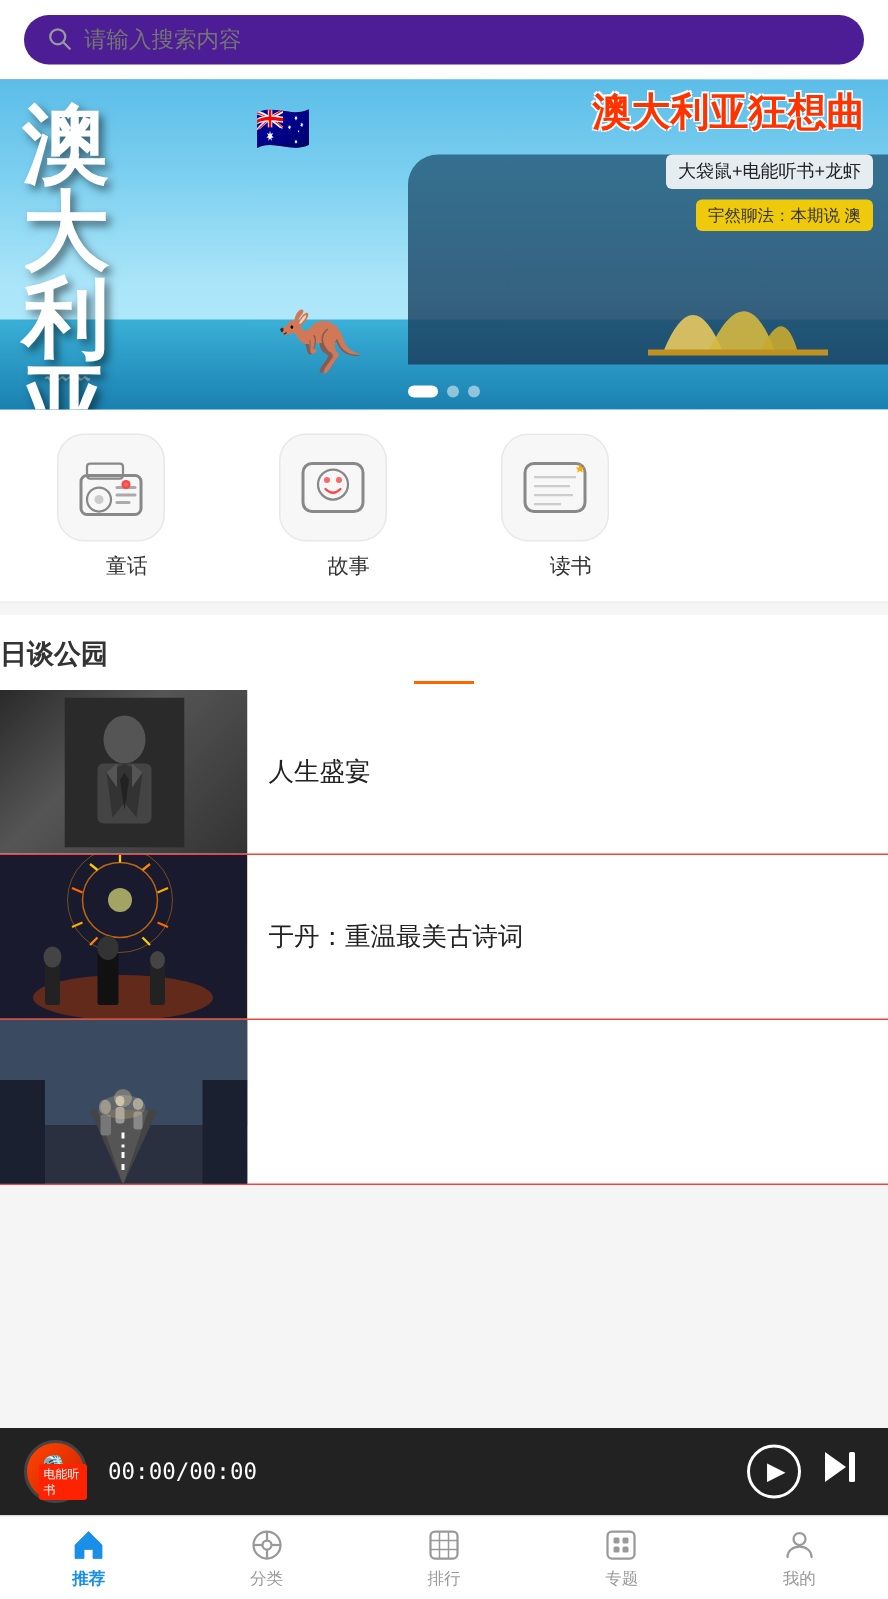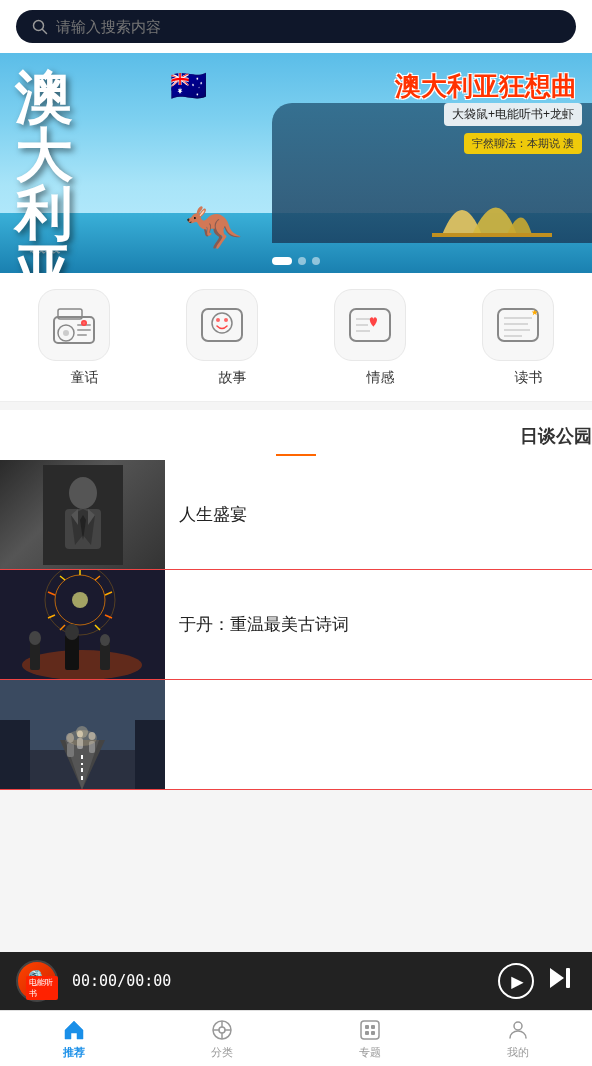--- a/index.html
+++ b/index.html
@@ -15,25 +15,25 @@
     
     .search-bar {
       background: #fff;
       padding: 10px 16px;
       display: flex;
       align-items: center;
       gap: 8px;
     }
     .search-input-wrap {
       flex: 1;
-      background: #0f172a;
+      background: #4c1d95;
       border-radius: 20px;
       padding: 8px 16px;
       display: flex;
-      align-items: flex-end;
+      align-items: flex-start;
       gap: 8px;
     }
     .search-icon-svg { flex-shrink: 0; }
     .search-input-wrap input {
       border: none;
       background: transparent;
       font-size: 15px;
       color: #999;
       outline: none;
       width: 100%;
@@ -108,21 +108,21 @@
       margin-bottom: 6px;
       margin-left: 21px;
     }
 
     
     .section {
       background: #fff;
       margin-top: 8px;
     }
     .section-title {
-      text-align: right;
+      text-align: left;
       font-size: 18px;
       font-weight: 600;
       color: #333;
       padding: 14px 0 4px;
       position: relative;
     }
     .section-title::after {
       content: '';
       display: block;
       width: 40px;
@@ -306,21 +306,21 @@
   </svg>
 
   <div style="position:absolute;bottom:15px;left:30px;color:white;font-size:10px;opacity:0.6;">〰〰〰</div>
 
   <div style="position:absolute;left:15px;top:15px;font-size:58px;font-weight:900;color:#fff;text-shadow:3px 3px 6px rgba(0,0,0,0.5);line-height:1;letter-spacing:-2px;">
     澳<br>大<br>利<br>亚
   </div>
 
   <div style="position:absolute;left:170px;top:15px;font-size:30px;">🇦🇺</div>
 
-  <div style="position:absolute;right:15px;top:16px;font-size:26px;font-weight:900;color:#ff3300;text-shadow:1px 1px 0 #fff,-1px -1px 0 #fff,1px -1px 0 #fff,-1px 1px 0 #fff;">澳大利亚狂想曲</div>
+  <div style="position:absolute;right:15px;top:4px;font-size:26px;font-weight:900;color:#ff3300;text-shadow:1px 1px 0 #fff,-1px -1px 0 #fff,1px -1px 0 #fff,-1px 1px 0 #fff;">澳大利亚狂想曲</div>
 
   <div style="position:absolute;right:10px;top:50px;font-size:12px;color:#222;background:rgba(255,255,255,0.88);padding:3px 8px;border-radius:4px;">大袋鼠+电能听书+龙虾</div>
 
   <div style="position:absolute;right:10px;top:80px;font-size:11px;color:#333;background:rgba(255,210,0,0.92);padding:3px 8px;border-radius:4px;">宇然聊法：本期说 澳</div>
 
   <div style="position:absolute;left:185px;bottom:18px;font-size:46px;">🦘</div>
 
   <div class="banner-dots">
     <div class="dot active"></div>
     <div class="dot"></div>
@@ -354,34 +354,20 @@
         <circle cx="24" cy="18" r="10" fill="none" stroke="#888" stroke-width="1.5"></circle>
 
         <circle cx="20" cy="15" r="2" fill="#ff6666"></circle>
         <circle cx="28" cy="15" r="2" fill="#ff6666"></circle>
         <path d="M19 21 Q24 26 29 21" fill="none" stroke="#ff4444" stroke-width="1.5" stroke-linecap="round"></path>
       </svg>
     </div>
     <span class="category-label">故事</span>
   </div>
 
-  <div class="category-item">
-    <div class="category-icon-wrap">
-      <svg width="48" height="40" viewBox="0 0 48 40">
-        <rect x="4" y="4" width="40" height="32" rx="6" fill="none" stroke="#888" stroke-width="2"></rect>
-
-        <line x1="10" y1="14" x2="26" y2="14" stroke="#ccc" stroke-width="1.5"></line>
-        <line x1="10" y1="20" x2="22" y2="20" stroke="#ccc" stroke-width="1.5"></line>
-        <line x1="10" y1="26" x2="24" y2="26" stroke="#ccc" stroke-width="1.5"></line>
-
-        <path d="M30 14 C30 11, 26 10, 26 14 C26 10, 22 11, 22 14 C22 18 26 22 26 22 C26 22 30 18 30 14Z" fill="#ff4444" transform="translate(4,2) scale(0.9)"></path>
-      </svg>
-    </div>
-    <span class="category-label">情感</span>
-  </div>
 
   <div class="category-item" style="overflow:hidden;">
     <div class="category-icon-wrap">
       <svg width="48" height="40" viewBox="0 0 48 40">
         <rect x="4" y="4" width="40" height="32" rx="6" fill="none" stroke="#888" stroke-width="2"></rect>
 
         <line x1="10" y1="13" x2="38" y2="13" stroke="#ccc" stroke-width="1.5"></line>
         <line x1="10" y1="19" x2="34" y2="19" stroke="#ccc" stroke-width="1.5"></line>
         <line x1="10" y1="25" x2="36" y2="25" stroke="#ccc" stroke-width="1.5"></line>
         <line x1="10" y1="31" x2="28" y2="31" stroke="#ccc" stroke-width="1.5"></line>
@@ -525,20 +511,30 @@
       <line x1="12" y1="3" x2="12" y2="9" stroke="#999" stroke-width="1.5"></line>
       <line x1="12" y1="15" x2="12" y2="21" stroke="#999" stroke-width="1.5"></line>
       <line x1="3" y1="12" x2="9" y2="12" stroke="#999" stroke-width="1.5"></line>
       <line x1="15" y1="12" x2="21" y2="12" stroke="#999" stroke-width="1.5"></line>
     </svg>
     <span class="nav-label">分类</span>
   </div>
   <div class="nav-item">
     <svg width="24" height="24" viewBox="0 0 24 24">
       <rect x="3" y="3" width="18" height="18" rx="3" fill="none" stroke="#999" stroke-width="1.5"></rect>
+      <line x1="3" y1="9" x2="21" y2="9" stroke="#999" stroke-width="1"></line>
+      <line x1="3" y1="15" x2="21" y2="15" stroke="#999" stroke-width="1"></line>
+      <line x1="9" y1="3" x2="9" y2="21" stroke="#999" stroke-width="1"></line>
+      <line x1="15" y1="3" x2="15" y2="21" stroke="#999" stroke-width="1"></line>
+    </svg>
+    <span class="nav-label">排行</span>
+  </div>
+  <div class="nav-item">
+    <svg width="24" height="24" viewBox="0 0 24 24">
+      <rect x="3" y="3" width="18" height="18" rx="3" fill="none" stroke="#999" stroke-width="1.5"></rect>
       <rect x="7" y="7" width="4" height="4" rx="1" fill="#999"></rect>
       <rect x="13" y="7" width="4" height="4" rx="1" fill="#999"></rect>
       <rect x="7" y="13" width="4" height="4" rx="1" fill="#999"></rect>
       <rect x="13" y="13" width="4" height="4" rx="1" fill="#999"></rect>
     </svg>
     <span class="nav-label">专题</span>
   </div>
   <div class="nav-item">
     <svg width="24" height="24" viewBox="0 0 24 24">
       <circle cx="12" cy="8" r="4" fill="none" stroke="#999" stroke-width="1.5"></circle>

